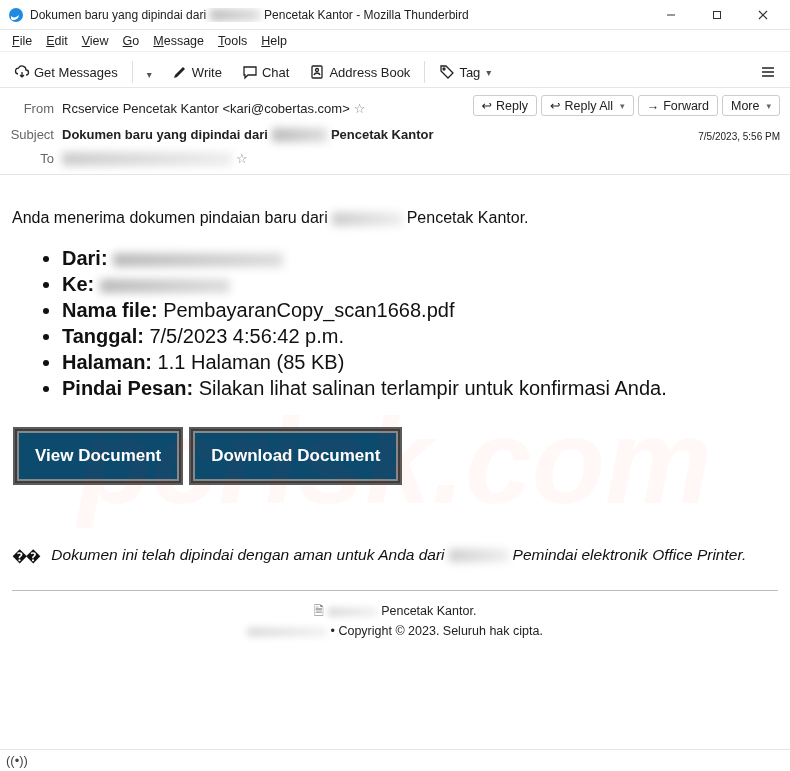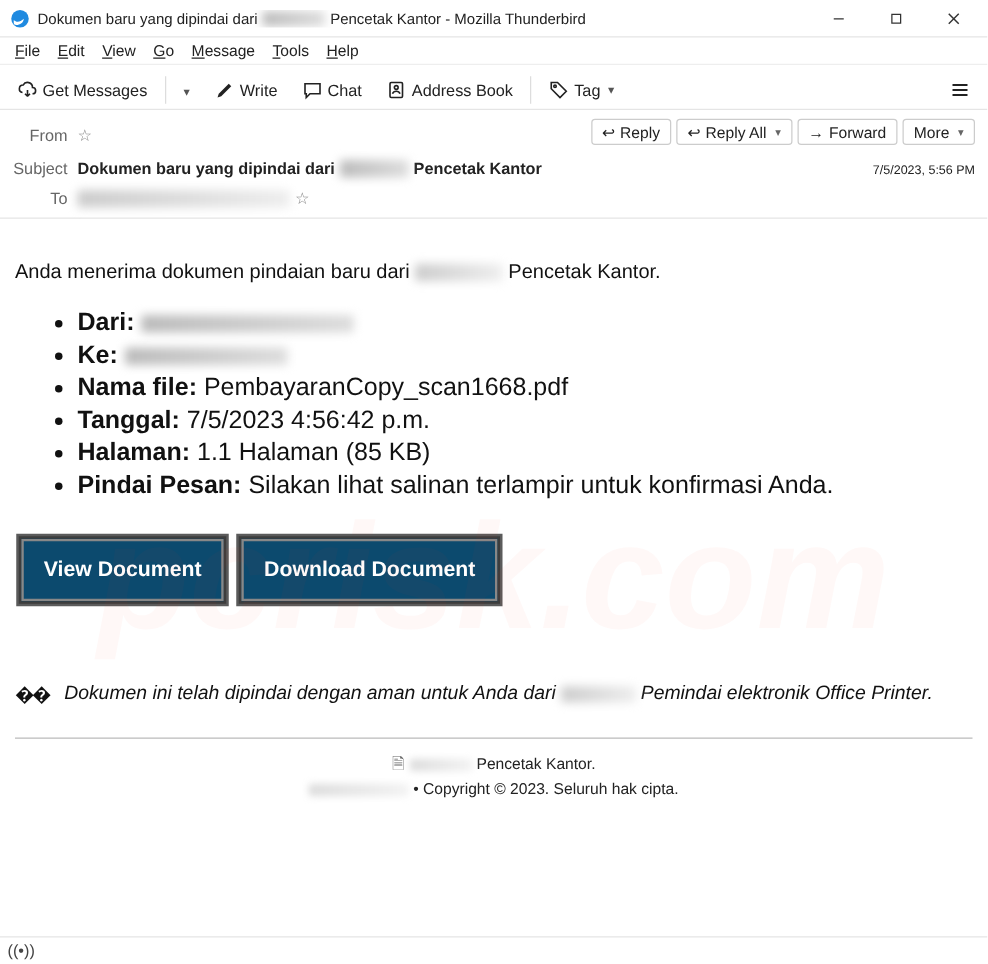--- a/index.html
+++ b/index.html
@@ -178,20 +178,21 @@
           <line x1="2" y1="12" x2="14" y2="12"></line>
         </svg>
       </span>
   </div>
 </div>
 
 <div class="msg-headers">
   <div class="hdr-row">
     <div class="hdr-label">From</div>
     <div class="hdr-value">
+      <span>Rcservice Pencetak Kantor &lt;kari@cobertas.com&gt;</span>
       <span class="star-icon">☆</span>
     </div>
     <div class="action-btns">
       <div class="act-btn">
           <span>↩</span>
           <span>Reply</span>
         </div>
       <div class="act-btn">
           <span>↩</span>
           <span>Reply All</span>

